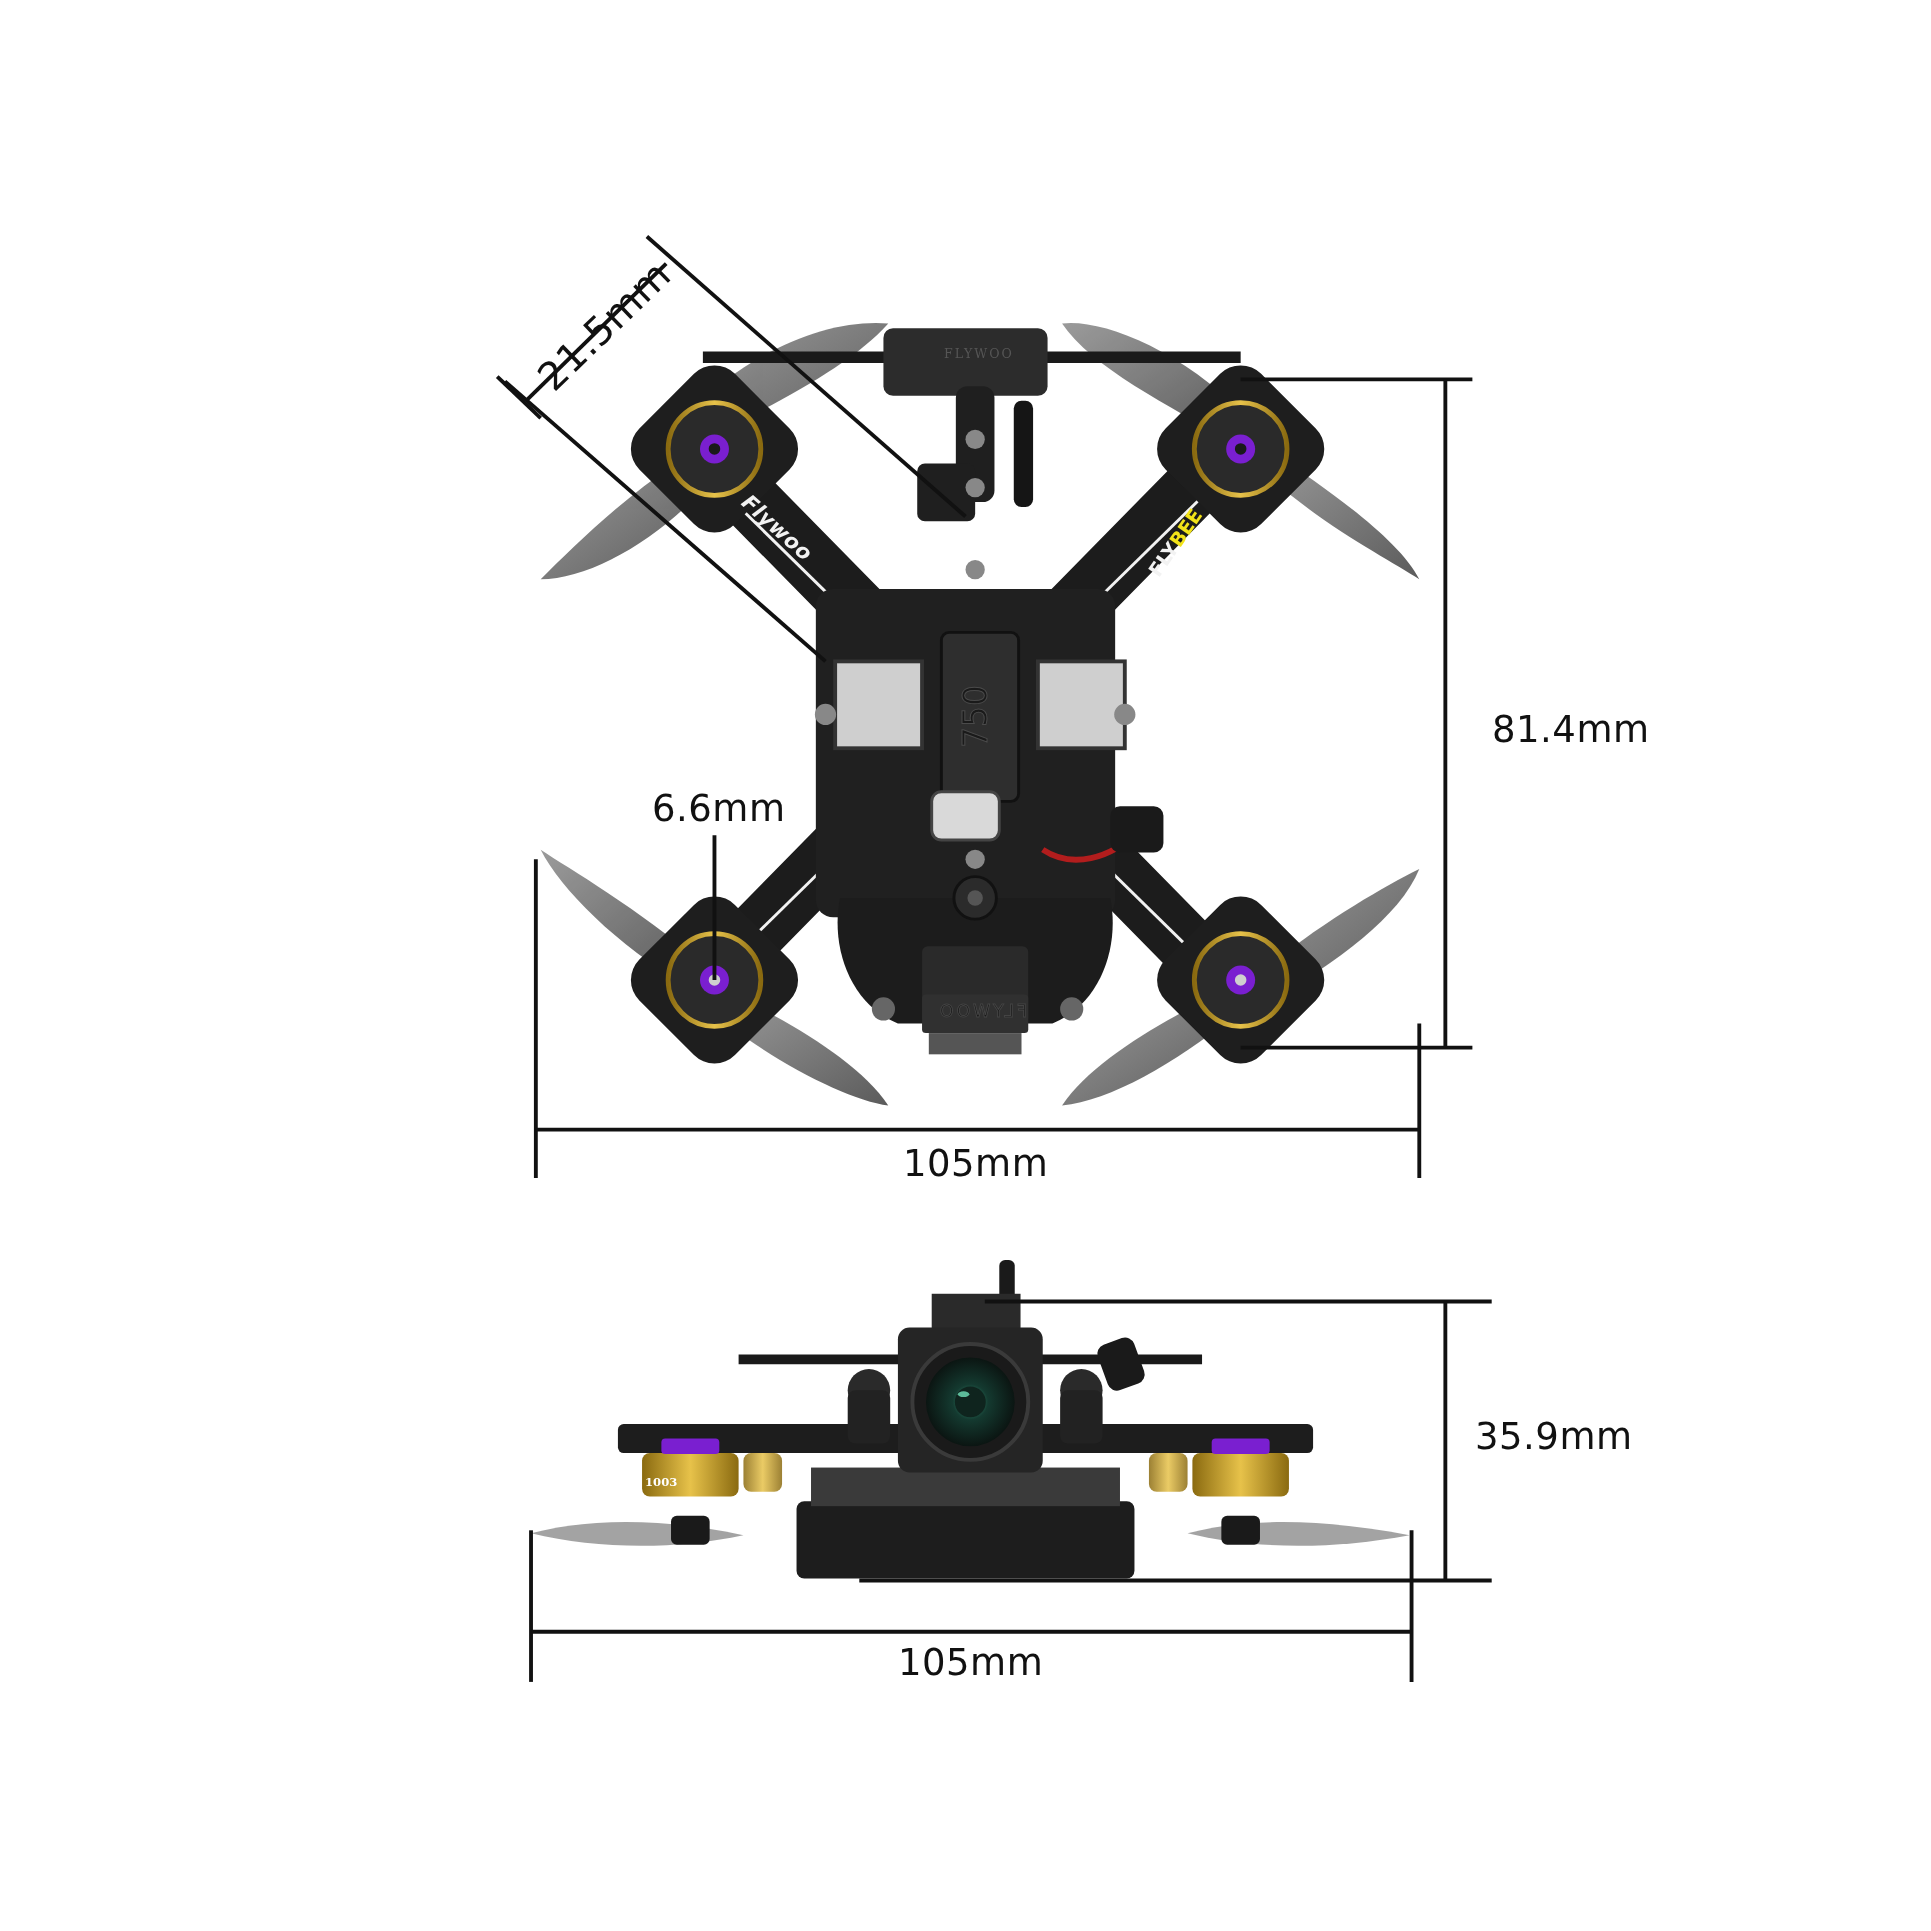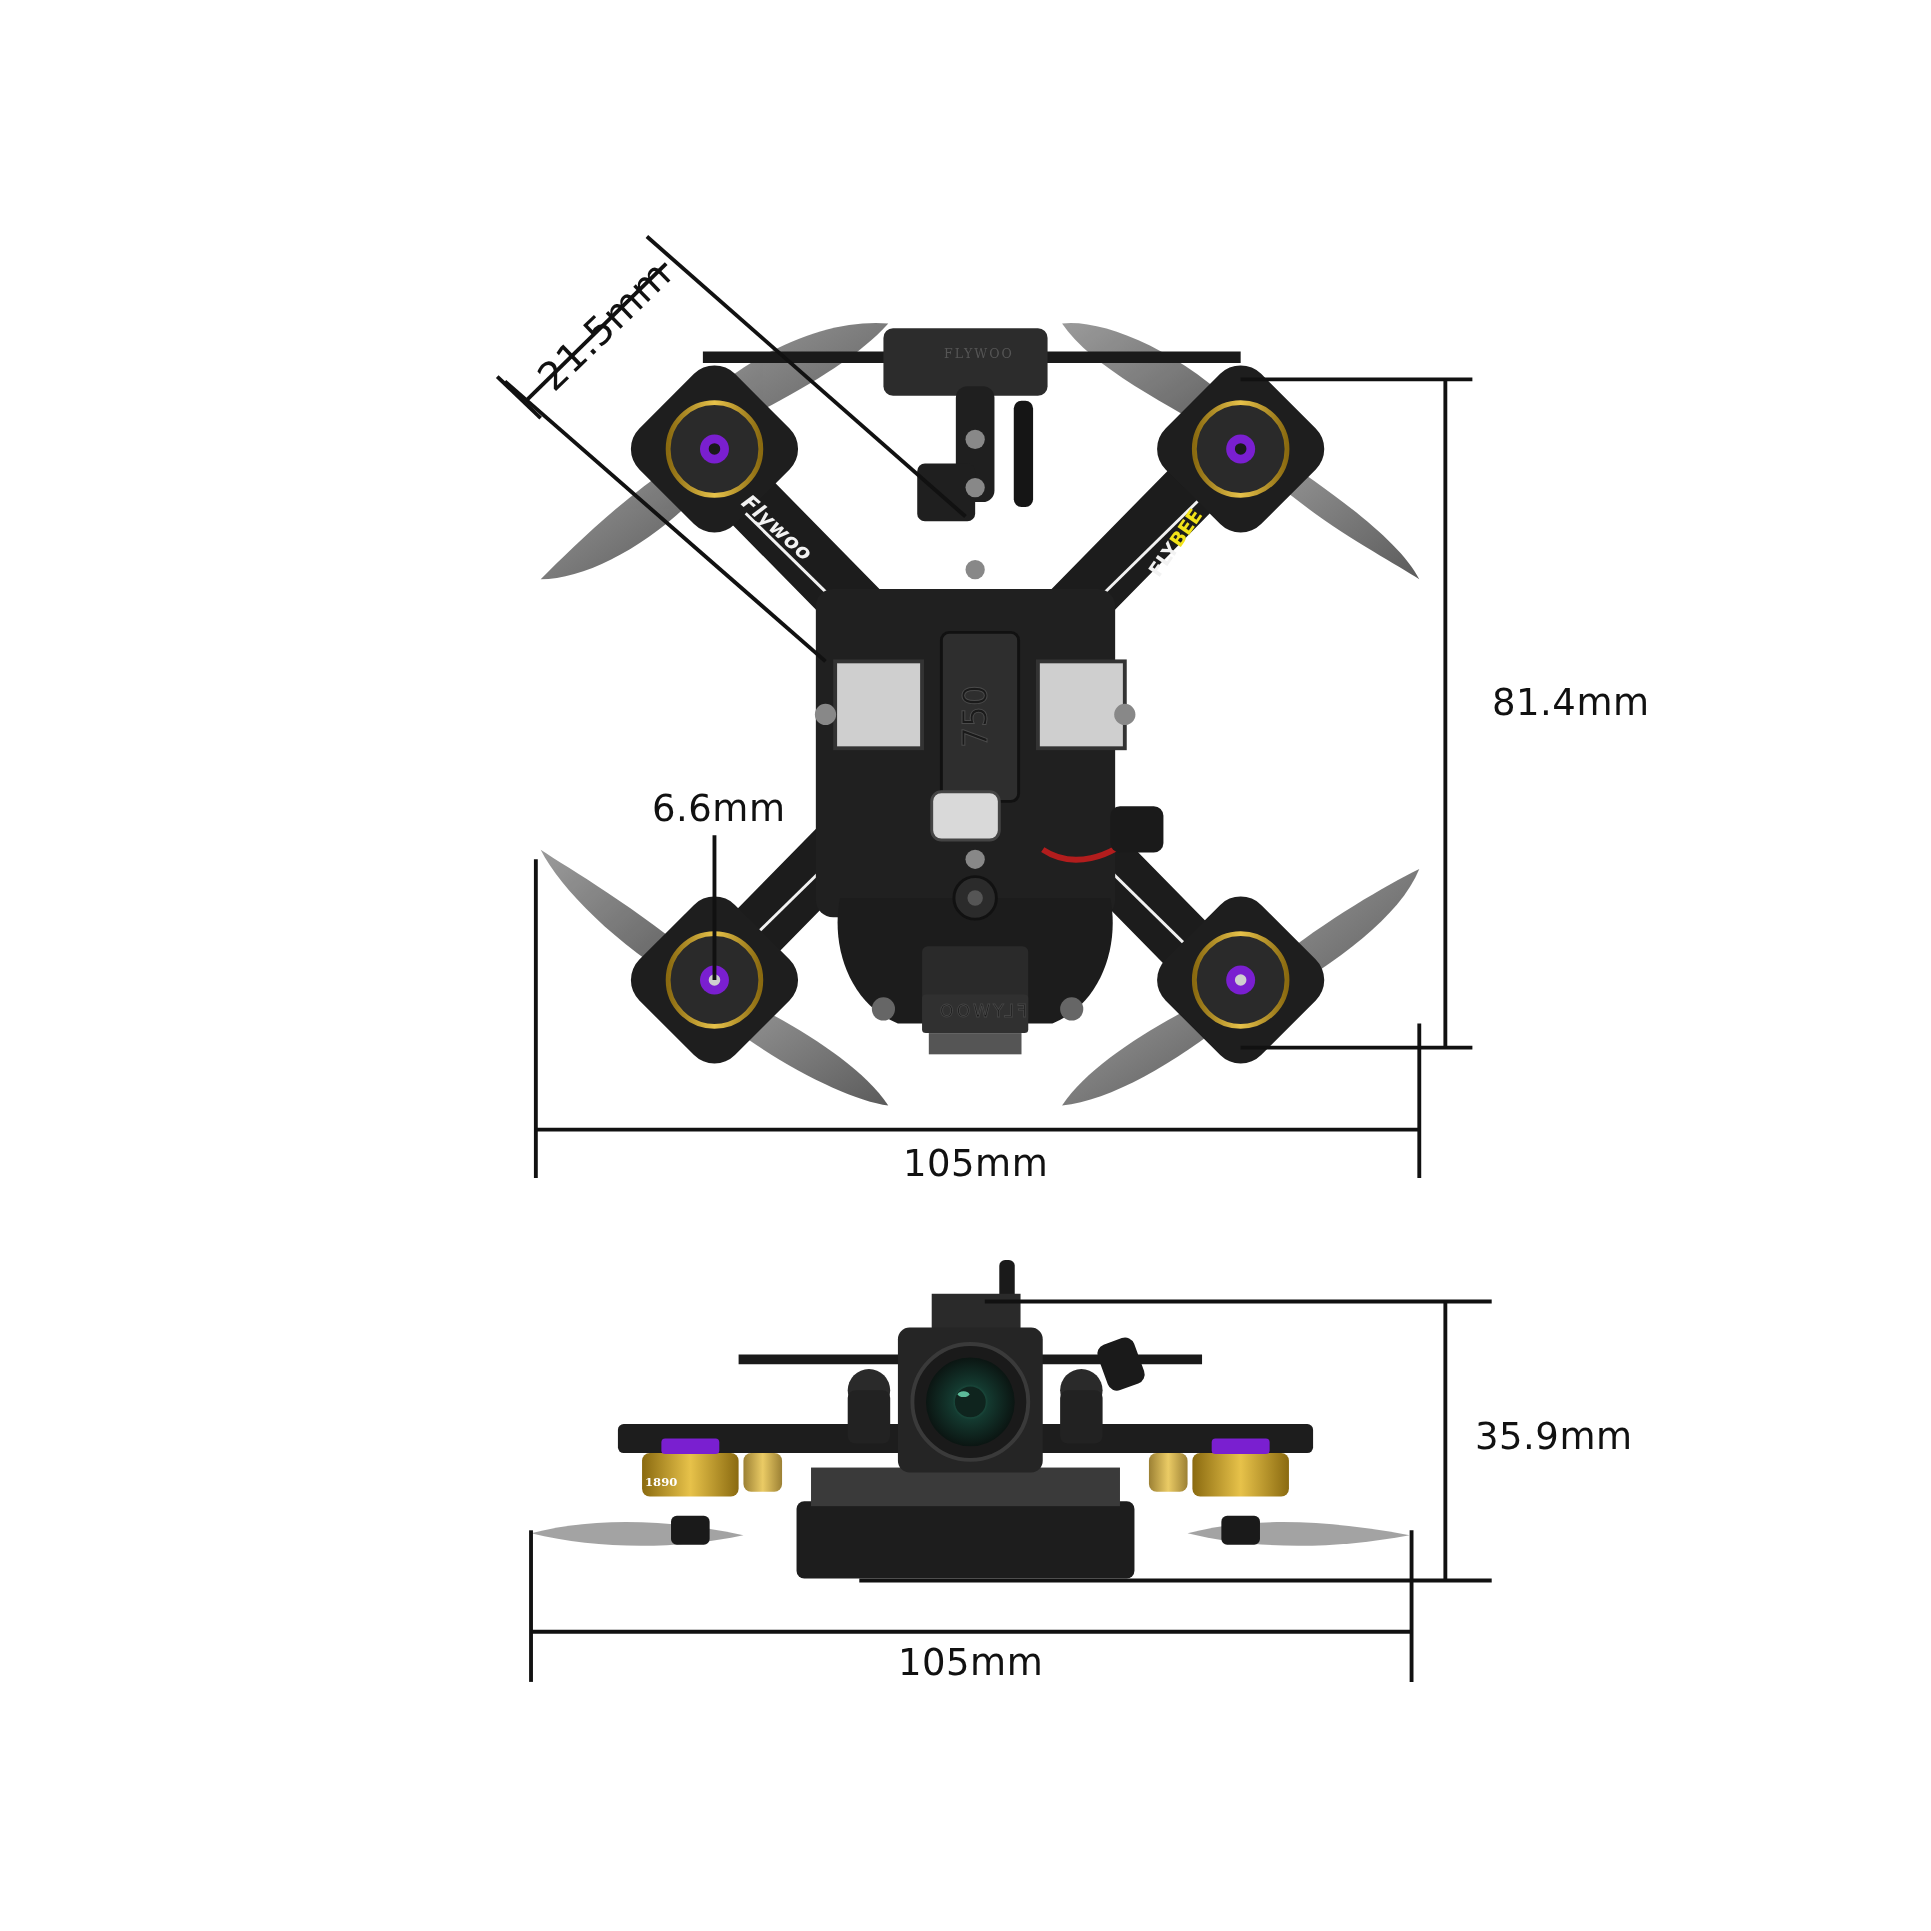--- a/index.html
+++ b/index.html
@@ -174,22 +174,22 @@
     </g>
   </svg>
 
   <div class="dim-label" style="left:944px;top:346px;font-size:12.6px;color:#555;letter-spacing:1.9px;font-family:'DejaVu Serif',serif;">FLYWOO</div>
   <div class="dim-label rot" style="left:753px;top:490px;font-size:21px;color:#f2f2f2;font-style:italic;font-weight:bold;transform:rotate(42deg);">Flywoo</div>
   <div class="rot" style="position:absolute;left:1144px;top:568px;font-size:19.3px;font-weight:bold;transform:rotate(-55deg);white-space:nowrap;font-family:'DejaVu Sans',sans-serif;">
     <span style="color:#f2f2f2">FLY</span><span style="color:#f2e318">BEE</span>
   </div>
   <div class="rot" style="position:absolute;left:956px;top:748px;font-size:33px;color:#1a1a1a;-webkit-text-stroke:1px #4a4a4a;transform:rotate(-90deg);font-family:'DejaVu Sans',sans-serif;">750</div>
   <div style="position:absolute;left:937px;top:1001px;font-size:17.4px;color:#1a1a1a;-webkit-text-stroke:1px #444;letter-spacing:2.9px;transform:scaleX(-1);font-family:'DejaVu Sans',sans-serif;">FLYWOO</div>
-  <div style="position:absolute;left:645px;top:1475px;font-size:11.6px;color:#fff;font-weight:bold;font-family:'DejaVu Serif',serif;">1890</div>
+  <div style="position:absolute;left:645px;top:1475px;font-size:11.6px;color:#fff;font-weight:bold;font-family:'DejaVu Serif',serif;">1003</div>
 
   <div class="dim-label rot" style="left:529px;top:367px;font-size:39px;transform:rotate(-44deg);">21.5mm</div>
-  <div class="dim-label" style="left:1492px;top:681px;">81.4mm</div>
+  <div class="dim-label" style="left:1492px;top:708px;">81.4mm</div>
   <div class="dim-label" style="left:652px;top:787px;text-align:right;">6.6mm</div>
   <div class="dim-label" style="left:903px;top:1142px;">105mm</div>
   <div class="dim-label" style="left:1475px;top:1415px;">35.9mm</div>
   <div class="dim-label" style="left:898px;top:1641px;">105mm</div>
 </div>
 
 
 </body></html>

